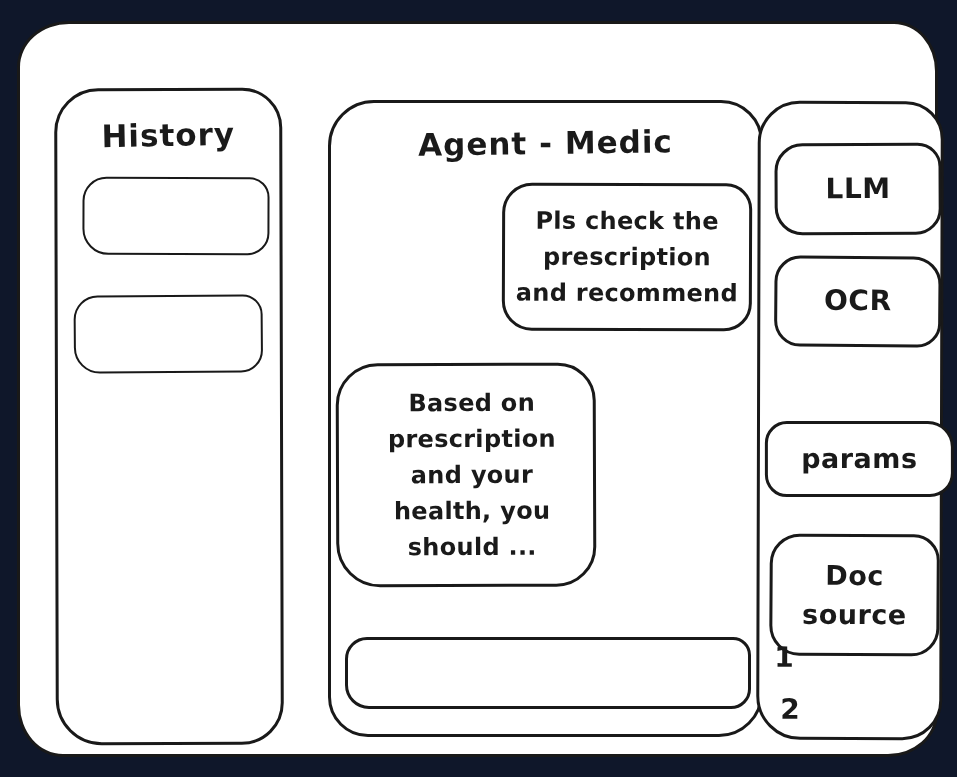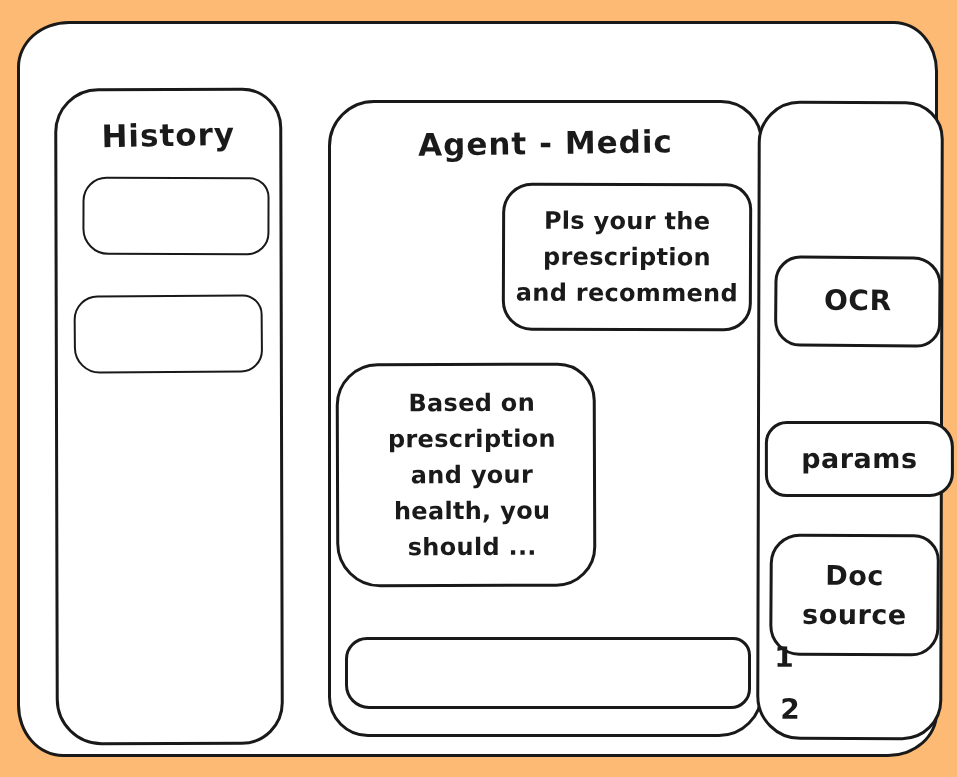--- a/index.html
+++ b/index.html
@@ -5,21 +5,21 @@
   * { margin: 0; padding: 0; box-sizing: border-box; }
   html, body {
     width: 957px; height: 777px;
     background: #ffffff;
     font-family: "DejaVu Sans", sans-serif;
     color: #1a1a1a;
   }
   .stage {
     position: relative;
     width: 957px; height: 777px;
-    background: #fdba74;
+    background: #0f172a;
     overflow: hidden;
   }
   .sk {
     border: 3px solid #191919;
     background: #ffffff;
   }
   
   .app-frame {
     position: absolute;
     left: 17px; top: 21px;
@@ -147,34 +147,35 @@
 
     <div class="sk history-panel">
       <div class="history-title">History</div>
       <div class="history-item history-item-1"></div>
       <div class="history-item history-item-2"></div>
     </div>
 
     <div class="sk chat-panel">
       <div class="chat-title">Agent - Medic</div>
 
-      <div class="bubble bubble-user">Pls your the
+      <div class="bubble bubble-user">Pls check the
 prescription
 and recommend</div>
 
       <div class="bubble bubble-assistant">Based on
 prescription
 and your
 health, you
 should ...</div>
 
       <input type="text" class="chat-input" placeholder="" style="">
     </div>
 
     <div class="sk tools-panel">
+      <div class="tool-btn tool-btn-llm">LLM</div>
       <div class="tool-btn tool-btn-ocr">OCR</div>
       <div class="tool-btn tool-btn-params">params</div>
       <div class="tool-btn tool-btn-doc">Doc
 source</div>
       <div class="source-item source-item-1">1</div>
       <div class="source-item source-item-2">2</div>
     </div>
 
   </div>
 </div>

